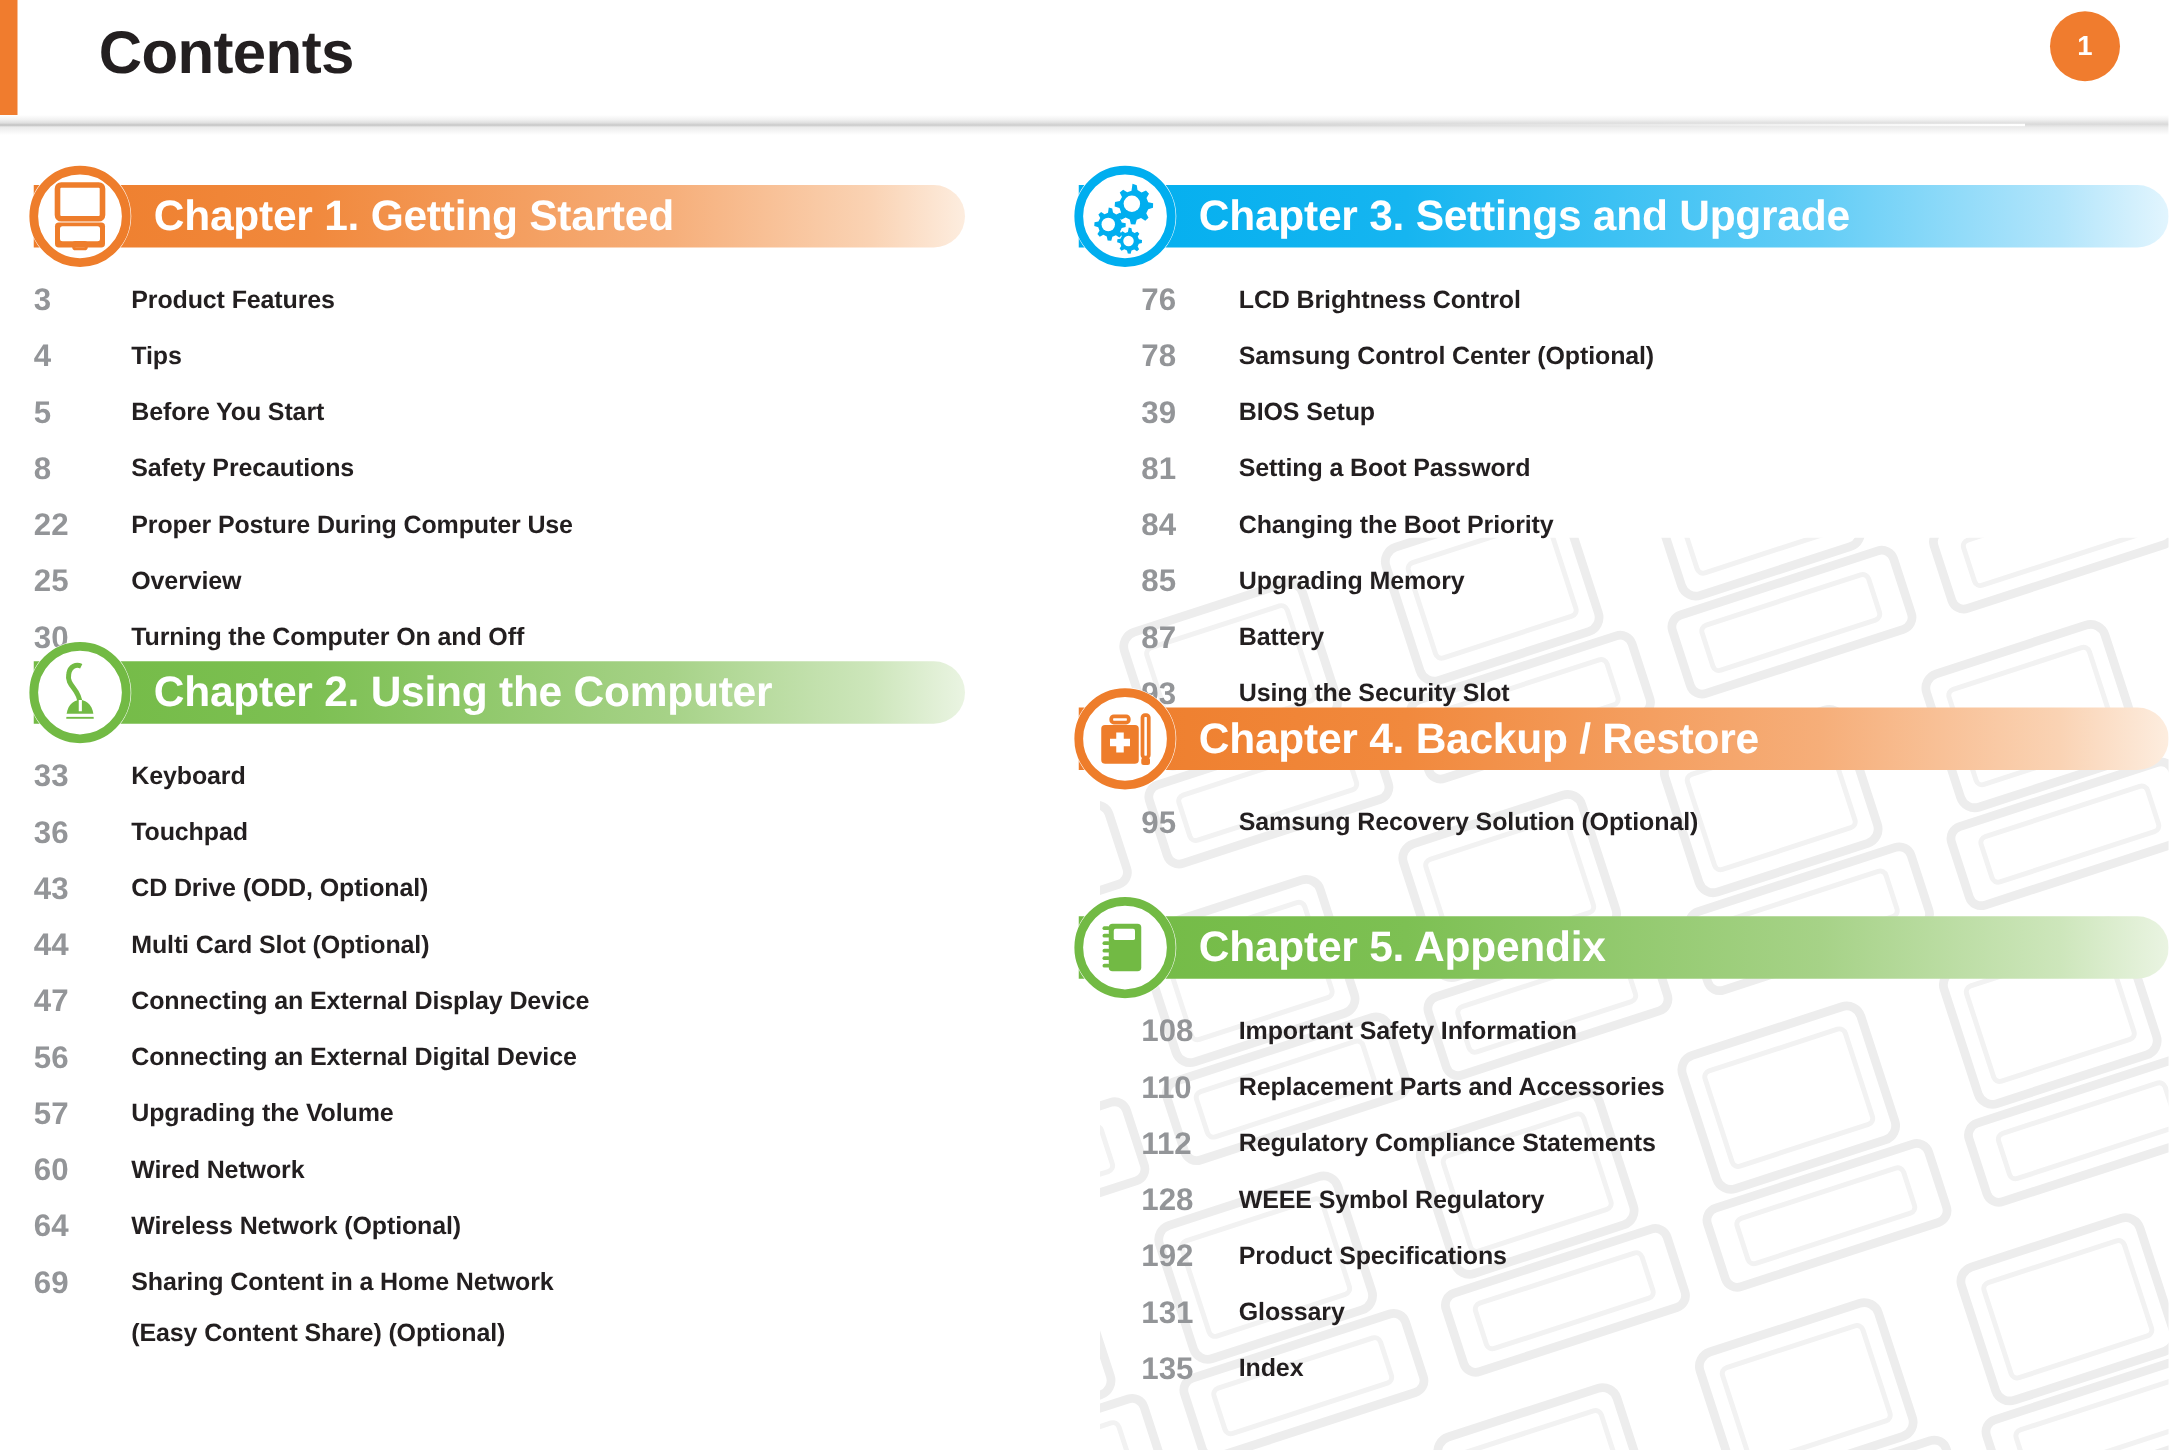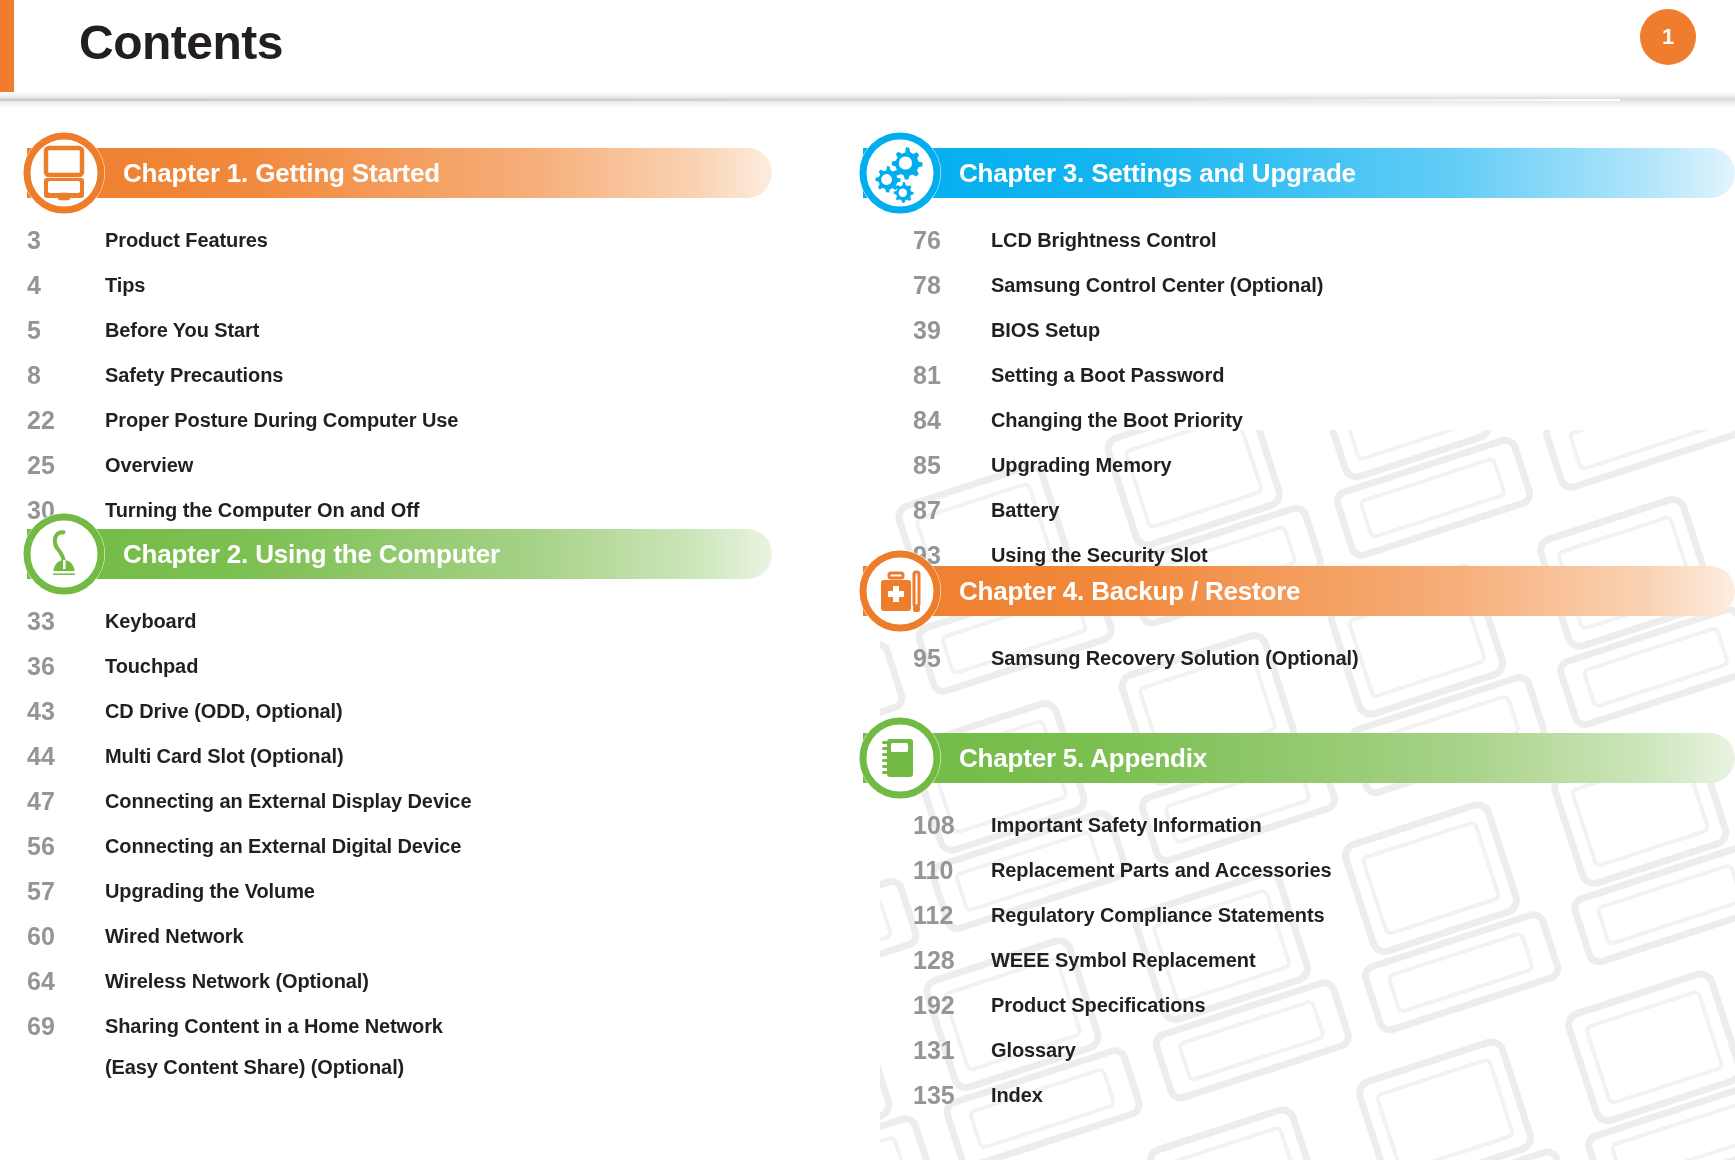--- a/index.html
+++ b/index.html
@@ -85,21 +85,21 @@
     background:linear-gradient(to right,#EE7D2B 0%,#F1893D 30%,#F6AE79 68%,#FAD3B4 90%,#FDEDDF 100%);
   }
   .chapter-bar.green{
     background:linear-gradient(to right,#72BA44 0%,#7DC053 30%,#A6D287 68%,#CDE6BB 90%,#EAF4E2 100%);
   }
   .chapter-bar.blue{
     background:linear-gradient(to right,#00AEEF 0%,#16B5F0 30%,#63CDF6 68%,#B2E5FB 90%,#E2F5FE 100%);
   }
   .chapter-title{
     color:#ffffff;
-    font-size:26px; font-weight:bold;
+    font-size:34px; font-weight:bold;
     letter-spacing:-0.2px;
     white-space:nowrap;
     margin-left:96px;
   }
   .chapter-icon{
     position:absolute;
     left:-4px; top:-16px;
     width:82px; height:82px;
     border-radius:50%;
     background:#ffffff;
@@ -435,21 +435,21 @@
         <div class="entry">
           <span class="entry-page">110</span>
           <span class="entry-title">Replacement Parts and Accessories</span>
         </div>
         <div class="entry">
           <span class="entry-page">112</span>
           <span class="entry-title">Regulatory Compliance Statements</span>
         </div>
         <div class="entry">
           <span class="entry-page">128</span>
-          <span class="entry-title">WEEE Symbol Replacement</span>
+          <span class="entry-title">WEEE Symbol Regulatory</span>
         </div>
         <div class="entry">
           <span class="entry-page">192</span>
           <span class="entry-title">Product Specifications</span>
         </div>
         <div class="entry">
           <span class="entry-page">131</span>
           <span class="entry-title">Glossary</span>
         </div>
         <div class="entry">

